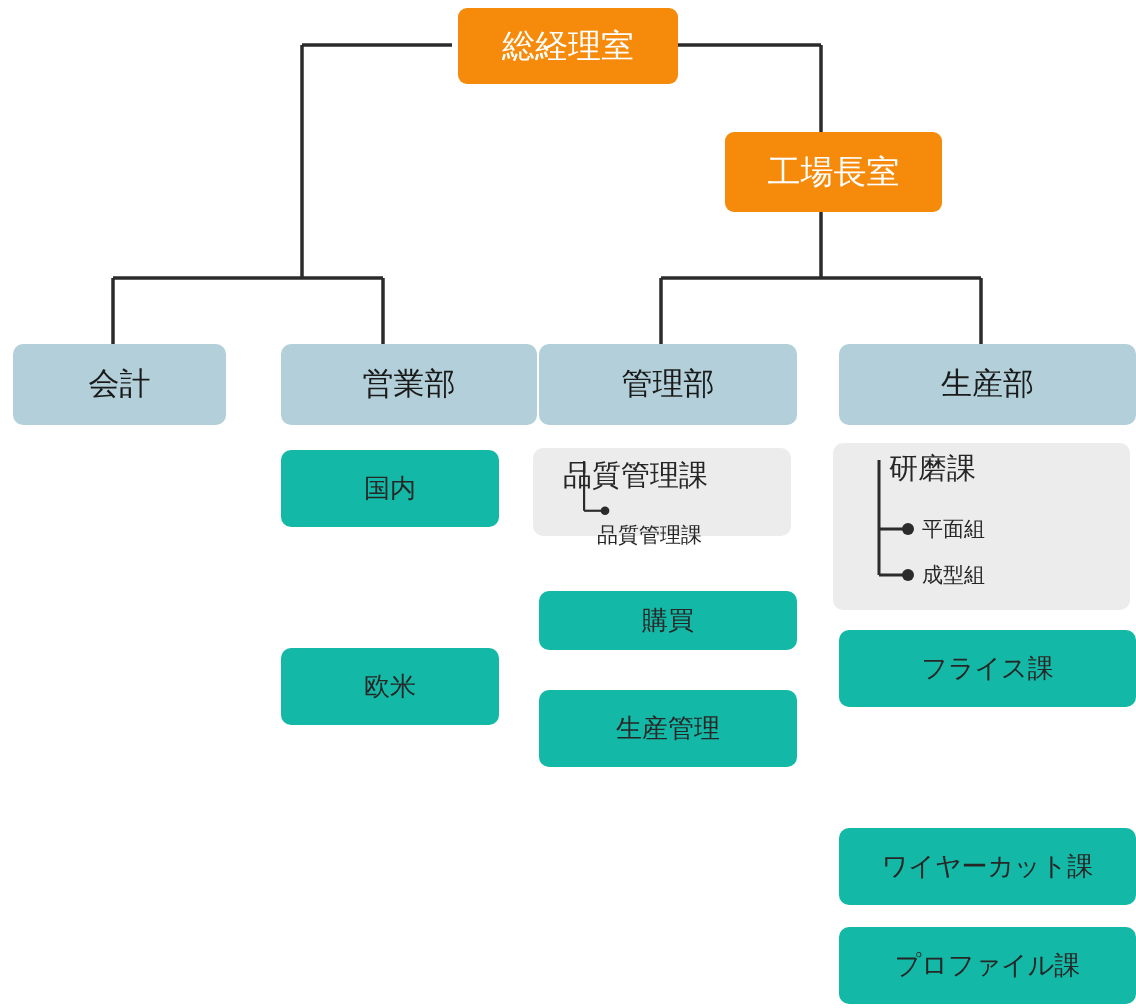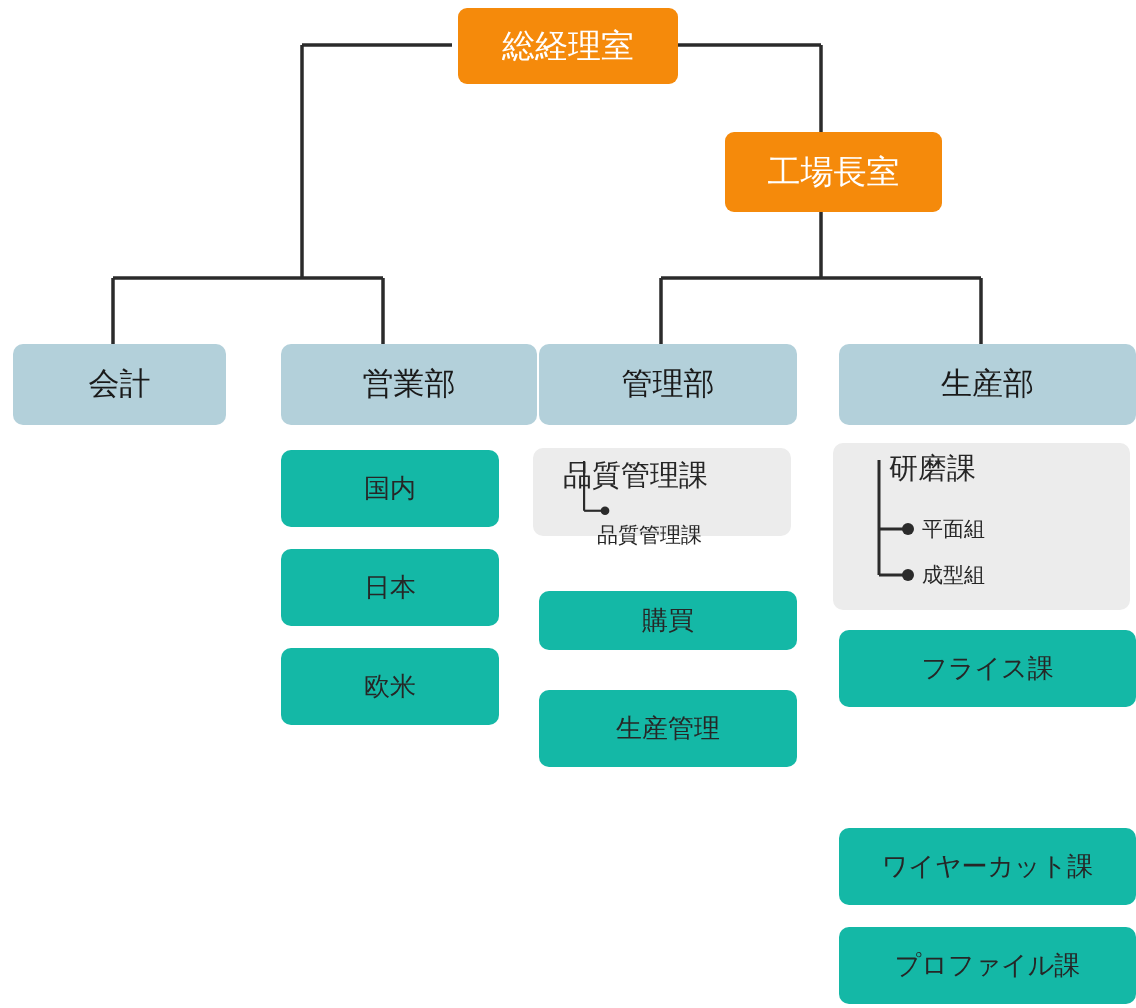--- a/index.html
+++ b/index.html
@@ -117,21 +117,20 @@
   <div class="node node-dept" style="left:7px; top:344px; width:213px; height:81px;">会計</div>
 
   <div class="node node-dept" style="left:275px; top:344px; width:256px; height:81px;">営業部</div>
 
   <div class="node node-dept" style="left:533px; top:344px; width:258px; height:81px;">管理部</div>
 
   <div class="node node-dept" style="left:833px; top:344px; width:297px; height:81px;">生産部</div>
 
   <div class="node node-sub" style="left:275px; top:450px; width:218px; height:77px;">国内</div>
 
-  <div class="node node-sub" style="left:275px; top:549px; width:218px; height:77px;">日本</div>
 
   <div class="node node-sub" style="left:275px; top:648px; width:218px; height:77px;">欧米</div>
 
   <div class="node-tree" style="left:533px; top:448px; width:258px; height:88px;">
     <div class="tree-inner">
       <svg class="tree-lines" viewBox="0 0 258 122" width="258" height="122">
         <g stroke="#2B2B2B" stroke-width="3" fill="none">
           <path d="M 21 18 L 21 87"></path>
           <path d="M 21 87 L 45 87"></path>
         </g>

